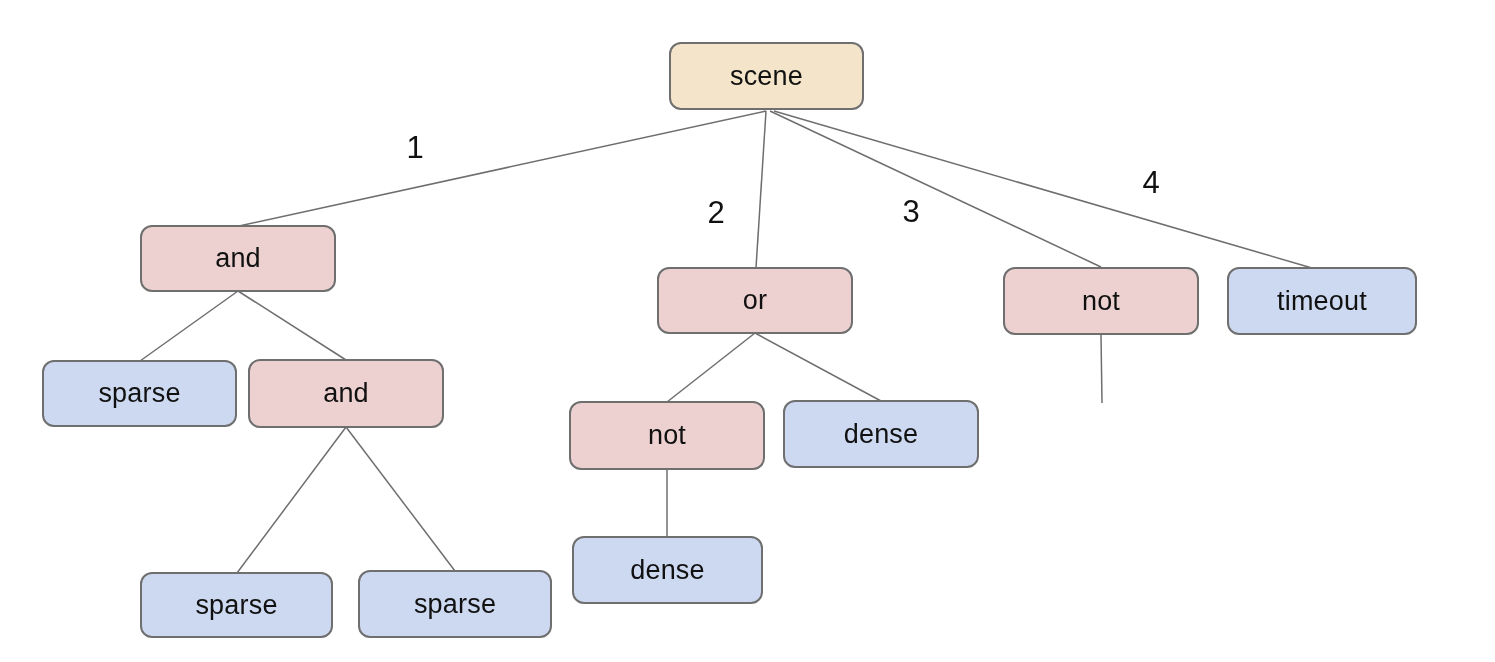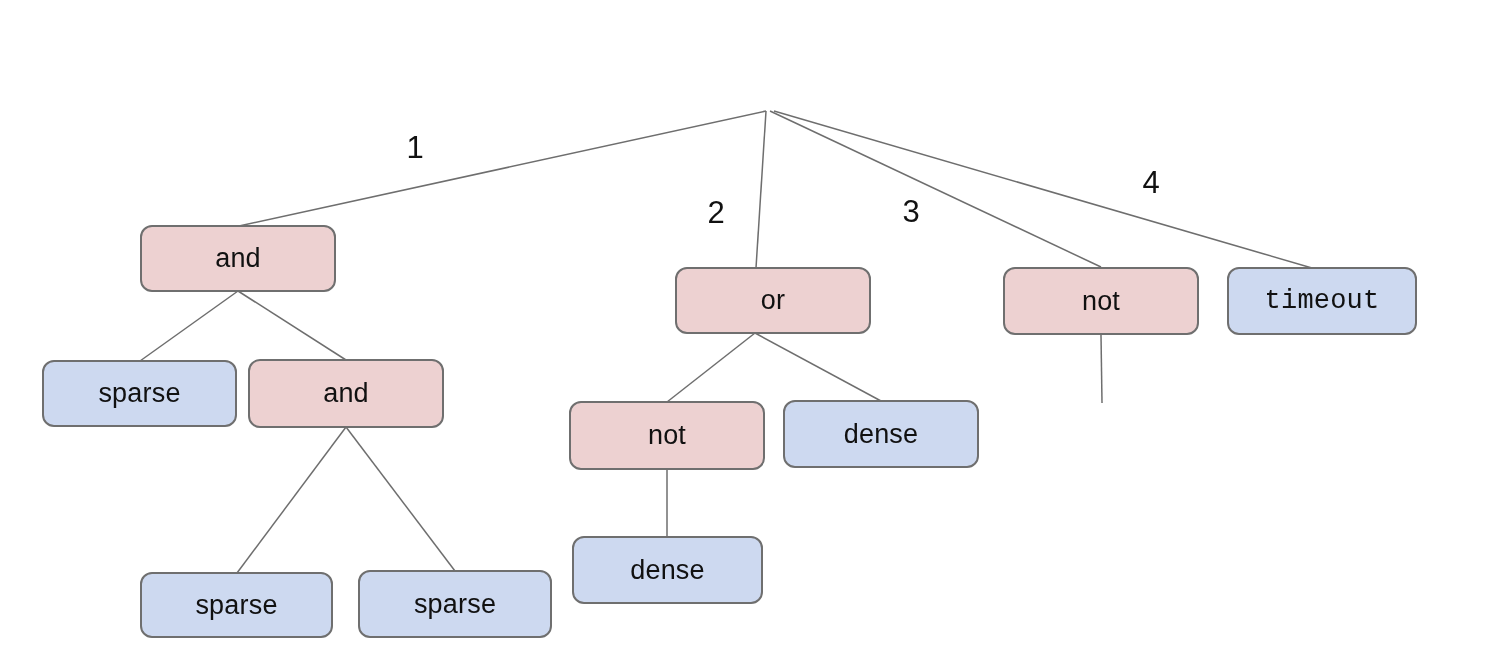--- a/index.html
+++ b/index.html
@@ -64,34 +64,37 @@
     <line class="edge-line" x1="346" y1="427" x2="237" y2="573" stroke="#6e6e6e" stroke-width="1.5"></line>
     <line class="edge-line" x1="346" y1="427" x2="455" y2="571" stroke="#6e6e6e" stroke-width="1.5"></line>
     <line class="edge-line" x1="667" y1="469" x2="667" y2="537" stroke="#6e6e6e" stroke-width="1.5"></line>
   </svg>
 
   <div class="edge-label" style="left:415px; top:147px;">1</div>
   <div class="edge-label" style="left:716px; top:212px;">2</div>
   <div class="edge-label" style="left:911px; top:211px;">3</div>
   <div class="edge-label" style="left:1151px; top:182px;">4</div>
 
+  <div class="node" style="left: 669px; top: 42px; width: 195px; height: 68px; background-color: rgb(244, 228, 202);">
+    <span class="node-label">scene</span>
+  </div>
 
   <div class="node" style="left: 140px; top: 225px; width: 196px; height: 67px; background-color: rgb(237, 209, 209);">
     <span class="node-label">and</span>
   </div>
 
-  <div class="node" style="left: 657px; top: 267px; width: 196px; height: 67px; background-color: rgb(237, 209, 209); margin-left: 18px;">
+  <div class="node" style="left: 657px; top: 267px; width: 196px; height: 67px; background-color: rgb(237, 209, 209);">
     <span class="node-label">or</span>
   </div>
 
   <div class="node" style="left: 1003px; top: 267px; width: 196px; height: 68px; background-color: rgb(237, 209, 209);">
     <span class="node-label">not</span>
   </div>
 
-  <div class="node" style="left: 1227px; top: 267px; width: 190px; height: 68px; background-color: rgb(205, 217, 240); font-family: Liberation Mono, monospace;">
+  <div class="node" style="left: 1227px; top: 267px; width: 190px; height: 68px; background-color: rgb(205, 217, 240);">
     <span class="node-label">timeout</span>
   </div>
 
   <div class="node" style="left: 42px; top: 360px; width: 195px; height: 67px; background-color: rgb(205, 217, 240);">
     <span class="node-label">sparse</span>
   </div>
 
   <div class="node" style="left: 248px; top: 359px; width: 196px; height: 69px; background-color: rgb(237, 209, 209);">
     <span class="node-label">and</span>
   </div>

